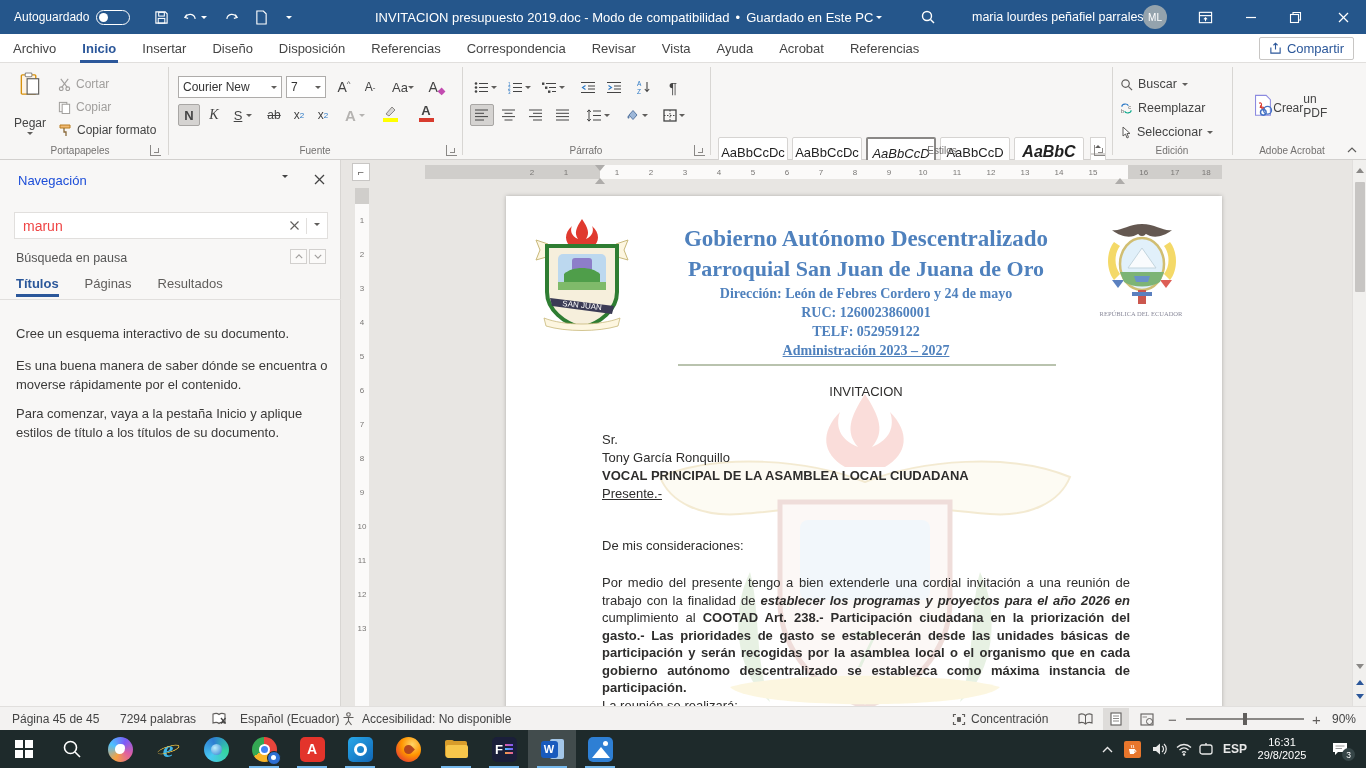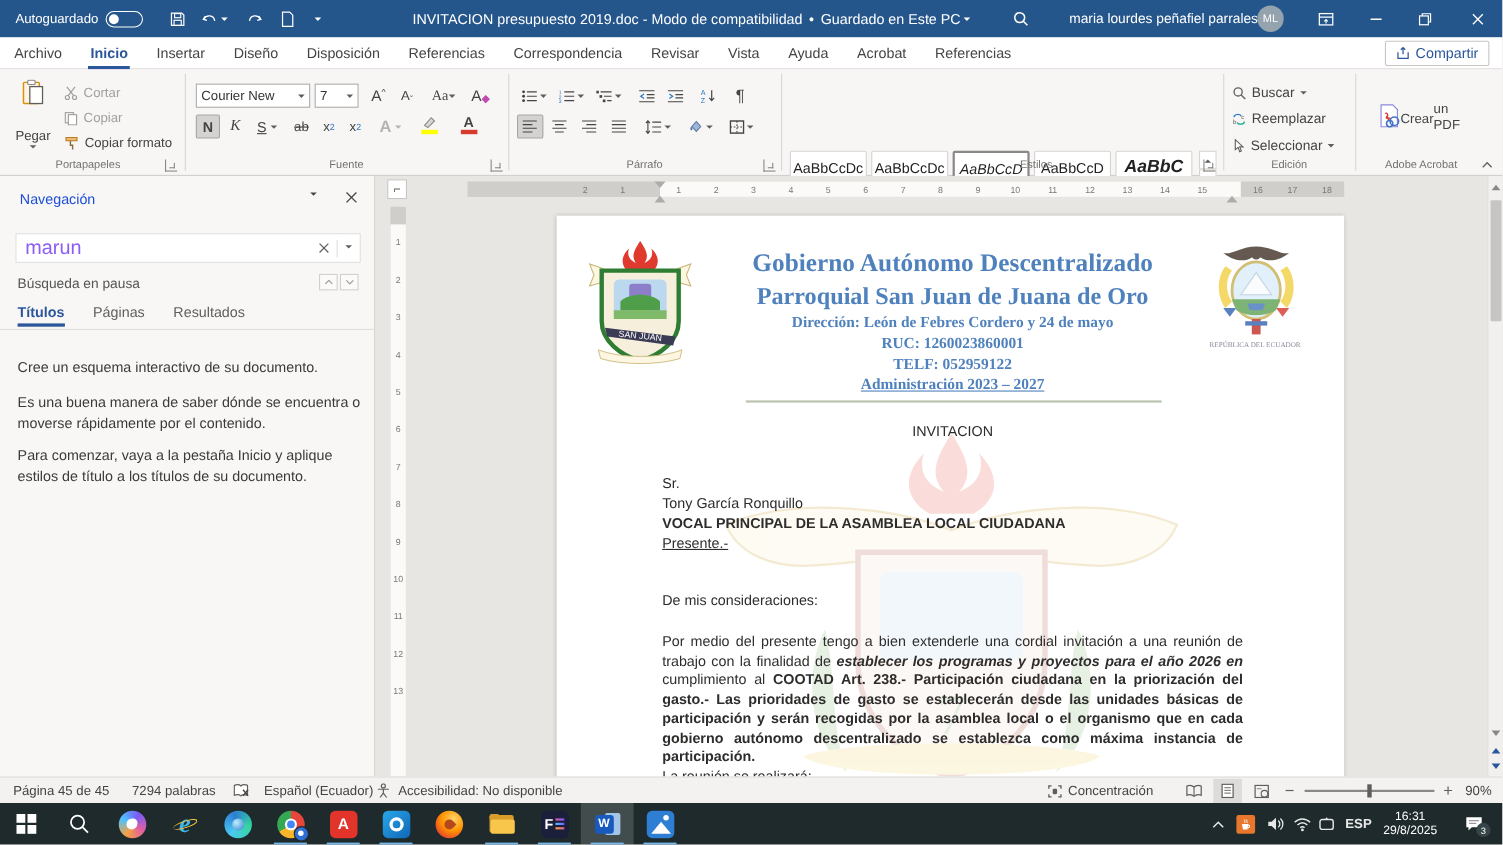--- a/index.html
+++ b/index.html
@@ -44,21 +44,21 @@
   .gal-btn { position:absolute; left:1090px; width:16px; height:17px; border:1px solid #d6d4d2; background:#fff; display:flex; align-items:center; justify-content:center; }
   svg.gi { display:block; }
 
   
   #workspace { position:absolute; left:0; top:160px; width:1366px; height:546px; background:#e8e6e3; overflow:hidden; }
 
   
   #navpane { position:absolute; left:0; top:0; width:341px; height:546px; background:#f8f7f6; border-right:1px solid #d8d6d3; }
   #nav-title { position:absolute; left:18px; top:13px; font-size:13px; color:#1d4ed8; }
   #nav-search { position:absolute; left:14px; top:52px; width:314px; height:27px; background:#fff; border:1px solid #e1dfdd; display:flex; align-items:center; }
-  #nav-search input { border:none; outline:none; flex:1; font-size:18px; color:#8b5cf6; padding:0 8px; font-family:"Liberation Sans",sans-serif; background:transparent; }
+  #nav-search input { border:none; outline:none; flex:1; font-size:14px; color:#ef4444; padding:0 8px; font-family:"Liberation Sans",sans-serif; background:transparent; }
   .nav-tab { font-size:13px; color:#605e5c; margin-right:26px; padding-bottom:5px; position:relative; }
   .nav-tab.active { color:#2b579a; font-weight:700; }
   .nav-tab.active::after { content:""; position:absolute; left:0; right:0; bottom:-1px; height:3px; background:#2b579a; }
   .nav-body-p { position:absolute; left:16px; width:312px; font-size:13px; color:#3b3a39; line-height:1.45; }
   .mini-nav { width:17px; height:15px; border:1px solid #d2d0ce; background:#fbfaf9; display:flex; align-items:center; justify-content:center; }
 
   
   #tab-selector { position:absolute; left:352px; top:3px; width:18px; height:18px; background:#fff; border:1px solid #c8c6c4; color:#605e5c; font-size:11px; display:flex; align-items:center; justify-content:center; }
   .hruler { position:absolute; top:5px; height:14px; background:#d0cecb; font-size:8px; color:#7a7876; }
   .hruler-seg { position:absolute; top:0; height:14px; display:flex; align-items:center; }
@@ -249,21 +249,21 @@
     <div class="combo" style="left:178px;top:13px;width:104px;">
       <span>Courier New</span>
         <span class="dd2"></span>
     </div>
     <div class="combo" style="left:286px;top:13px;width:40px;">
       <span>7</span>
         <span class="dd2"></span>
     </div>
     <div class="rbtn" style="left:332px;top:13px;width:24px;font-size:14px;">A<span style="font-size:8px;margin-top:-8px;">^</span></div>
     <div class="rbtn" style="left:358px;top:13px;width:24px;font-size:12px;">A<span style="font-size:8px;margin-top:6px;">ˇ</span></div>
-    <div class="rbtn" style="left:388px;top:13px;width:30px;font-size:13px;font-family:Liberation Serif, serif;">Aa<span class="dd2"></span></div>
+    <div class="rbtn" style="left:388px;top:13px;width:30px;font-size:13px;">Aa<span class="dd2"></span></div>
     <div class="rbtn" style="left:424px;top:13px;width:26px;font-size:14px;">A<span style="color:#c24bb0;font-size:10px;margin-top:6px;">◆</span></div>
 
     <div class="rbtn pressed" style="left:178px;top:41px;width:22px;font-weight:700;font-size:13px;">N</div>
     <div class="rbtn" style="left:203px;top:41px;width:22px;font-style:italic;font-family:'Liberation Serif',serif;font-size:14px;">K</div>
     <div class="rbtn" style="left:228px;top:41px;width:30px;text-decoration:underline;font-size:13px;">S<span class="dd2" style="margin-left:4px;"></span></div>
     <div class="rbtn" style="left:262px;top:41px;width:24px;text-decoration:line-through;font-size:12px;">ab</div>
     <div class="rbtn" style="left:288px;top:41px;width:22px;font-size:12px;">x<sub style="font-size:8px;color:#2b78c5;">2</sub></div>
     <div class="rbtn" style="left:312px;top:41px;width:22px;font-size:12px;">x<sup style="font-size:8px;color:#2b78c5;">2</sup></div>
     <div class="rbtn" style="left:340px;top:41px;width:30px;font-size:15px;color:#b5b3b1;font-weight:700;">A<span class="dd2" style="margin-left:3px;border-top-color:#b5b3b1;"></span></div>
     <div class="rbtn" style="left:374px;top:39px;width:32px;flex-direction:column;">

